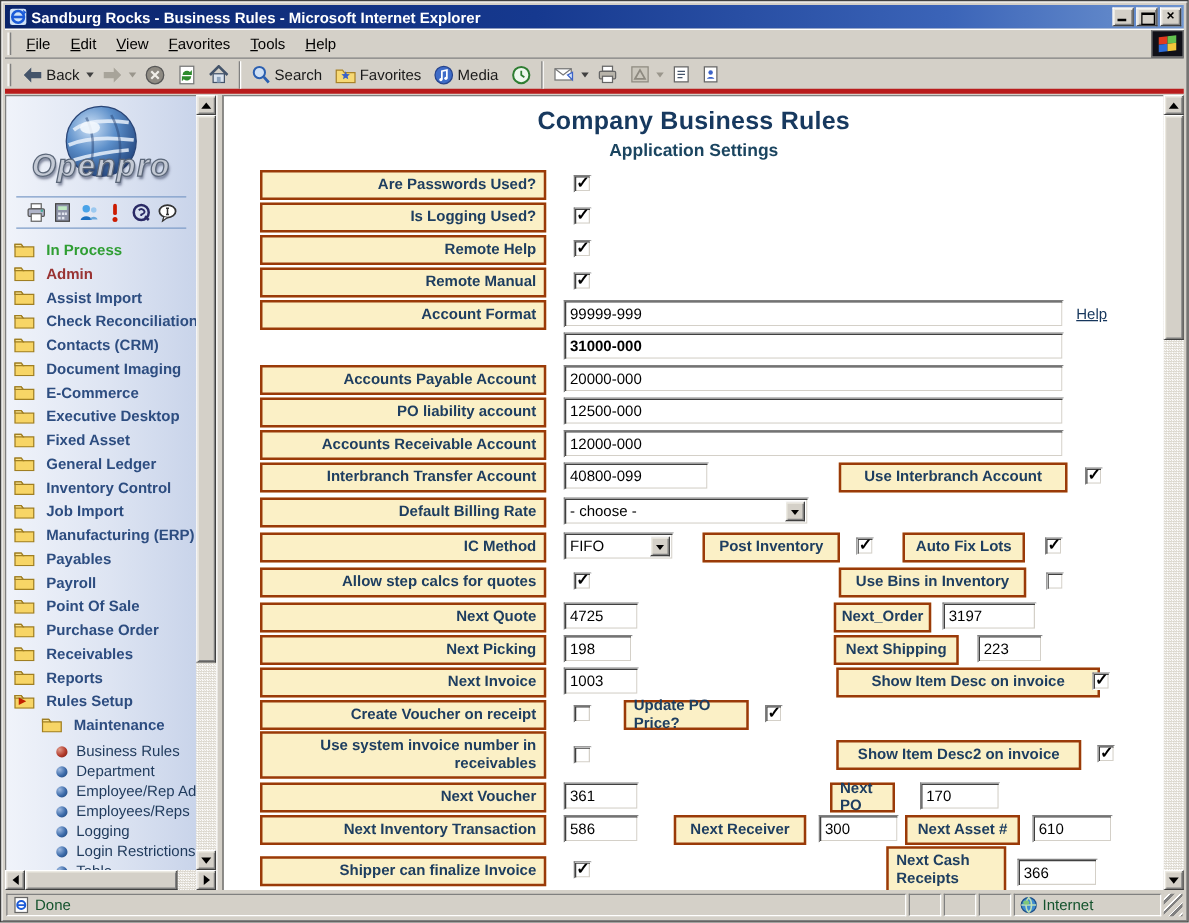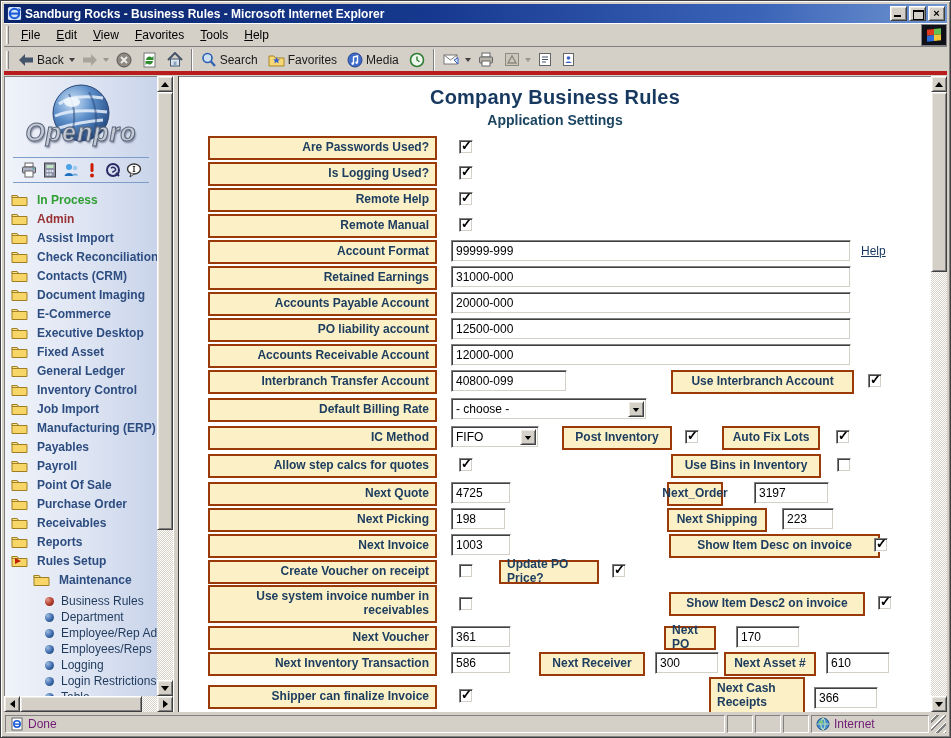--- a/index.html
+++ b/index.html
@@ -104,21 +104,21 @@
     border:1px solid;border-color:#808080 #fff #fff #808080;
     box-shadow:inset 1px 1px 0 #404040,inset -1px -1px 0 #d4d0c8}
   .sel-txt{flex:1;display:flex;align-items:center;padding:0 4px;white-space:nowrap;overflow:hidden}
   .sel-btn{width:16px;margin:2px;background:#d4d0c8;border:1px solid;border-color:#fff #404040 #404040 #fff;
     box-shadow:inset 1px 1px 0 #ece9e0,inset -1px -1px 0 #808080;display:grid;place-items:center}
   .help{top:5px;font-size:12px;color:#16365c;text-decoration:underline;cursor:pointer}
   
   .statusbar{position:absolute;left:3px;right:3px;bottom:3px;height:22px;background:#d4d0c8;
     display:flex;gap:2px;padding:3px 1px 1px 1px;align-items:stretch}
   .pane{border:1px solid;border-color:#808080 #fff #fff #808080;display:flex;align-items:center;
-    font-size:12px;color:#701a75;padding:0 4px;gap:4px}
+    font-size:12px;color:#14532d;padding:0 4px;gap:4px}
   .pane-done{flex:1}
   .pane-sm{width:26px}
   .pane-net{width:118px}
   .gripz{width:15px;background:
     repeating-linear-gradient(135deg,transparent 0 3px,#fff 3px 4px,#808080 4px 6px)}
 </style>
 </head>
 <body>
 
 <div class="window">
@@ -647,24 +647,21 @@
 
         <div class="row">
             <div class="lb main-lb">
               <span>Account Format</span>
             </div>
           <input class="tin" style="left: 272px; width: 400px;" value="99999-999">
           <a class="help" style="left:682px">Help</a>
           </div>
 
         <div class="row">
-            <div class="lb main-lb">
-              <span>Retained Earnings</span>
-            </div>
-          <input class="tin" style="left: 272px; width: 400px;" value="31000-000">
+          <input class="tin" style="left: 272px; width: 400px; font-weight: bold;" value="31000-000">
           </div>
 
         <div class="row">
             <div class="lb main-lb">
               <span>Accounts Payable Account</span>
             </div>
           <input class="tin" style="left: 272px; width: 400px;" value="20000-000">
           </div>
 
         <div class="row">
@@ -733,21 +730,21 @@
               <span>Use Bins in Inventory</span>
             </div>
           <span class="cb" style="left:658px"></span>
           </div>
 
         <div class="row">
             <div class="lb main-lb">
               <span>Next Quote</span>
             </div>
           <input class="tin" style="left: 272px; width: 60px;" value="4725">
-          <div class="lb c" style="left:488px;width:56px">
+          <div class="lb c" style="left:488px;width:78px">
               <span>Next_Order</span>
             </div>
           <input class="tin" style="left: 575px; width: 75px;" value="3197">
           </div>
 
         <div class="row">
             <div class="lb main-lb">
               <span>Next Picking</span>
             </div>
           <input class="tin" style="left: 272px; width: 55px;" value="198">

